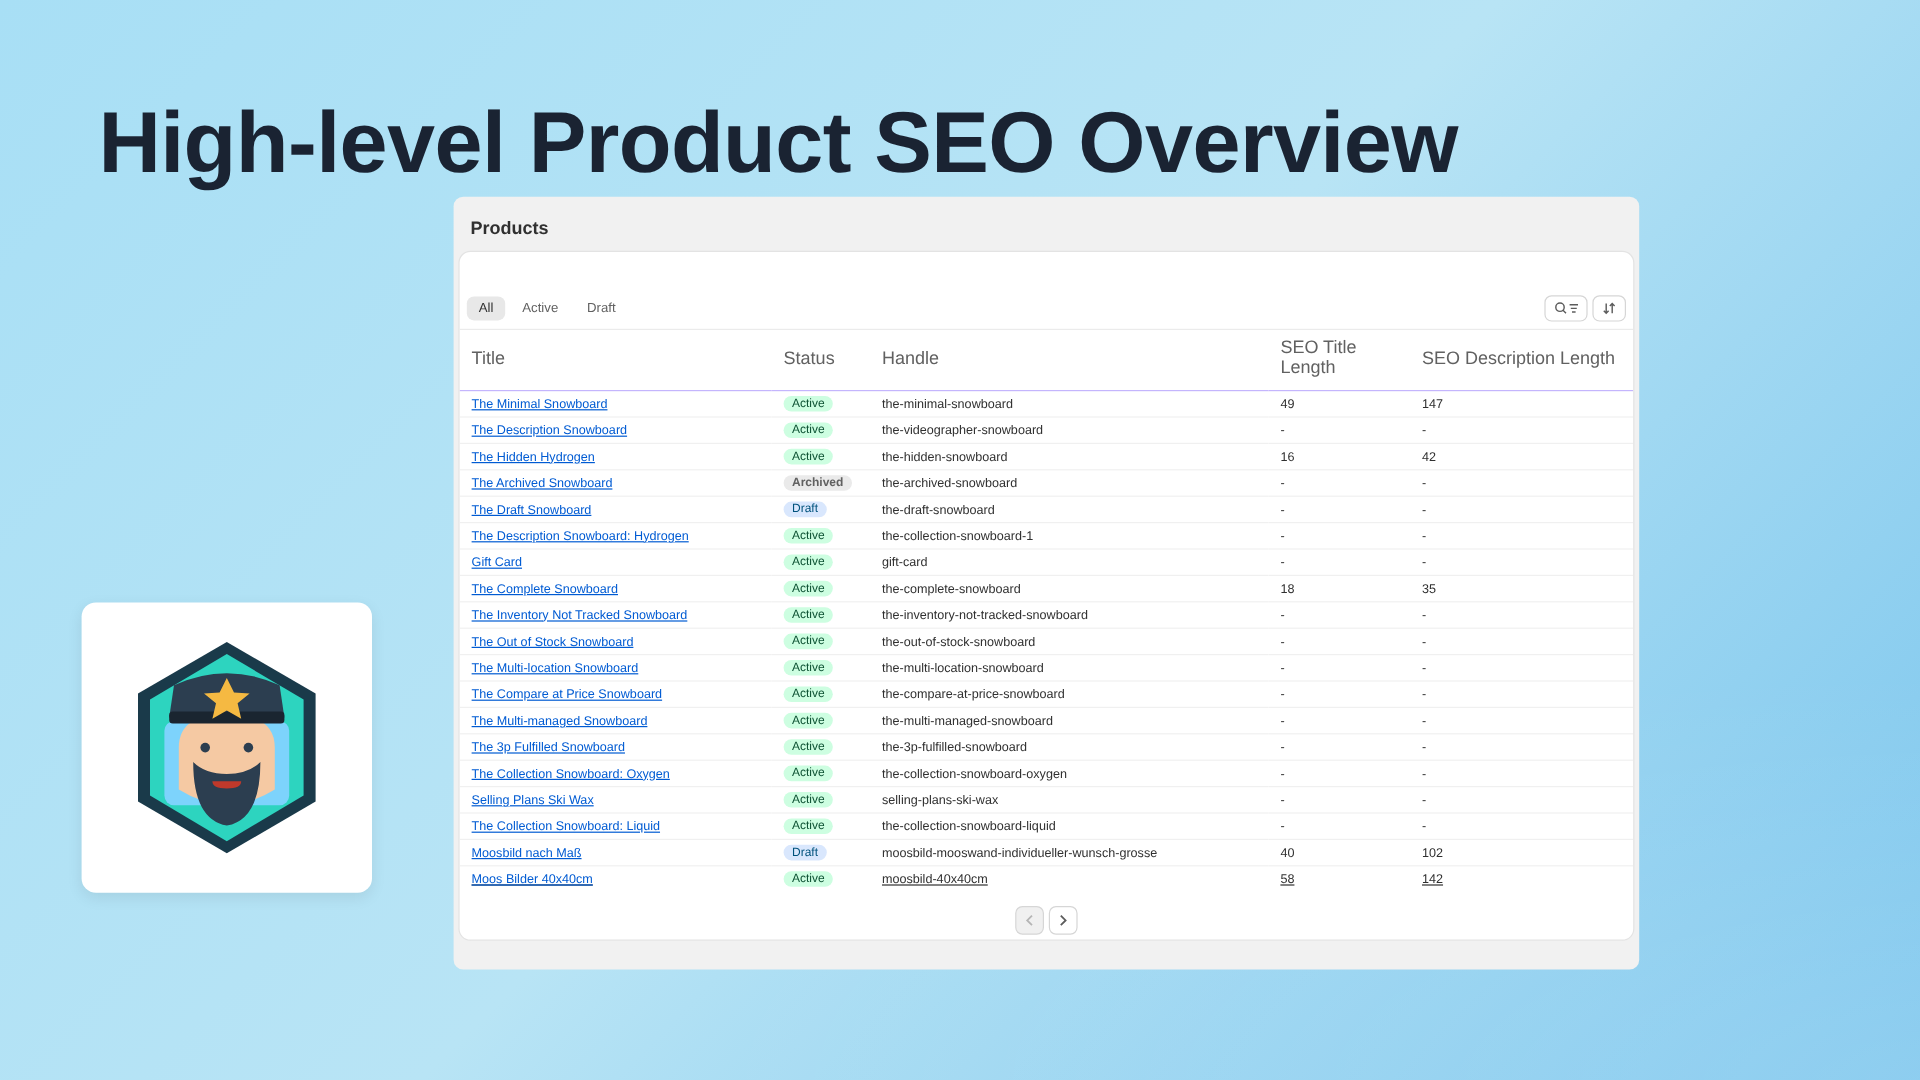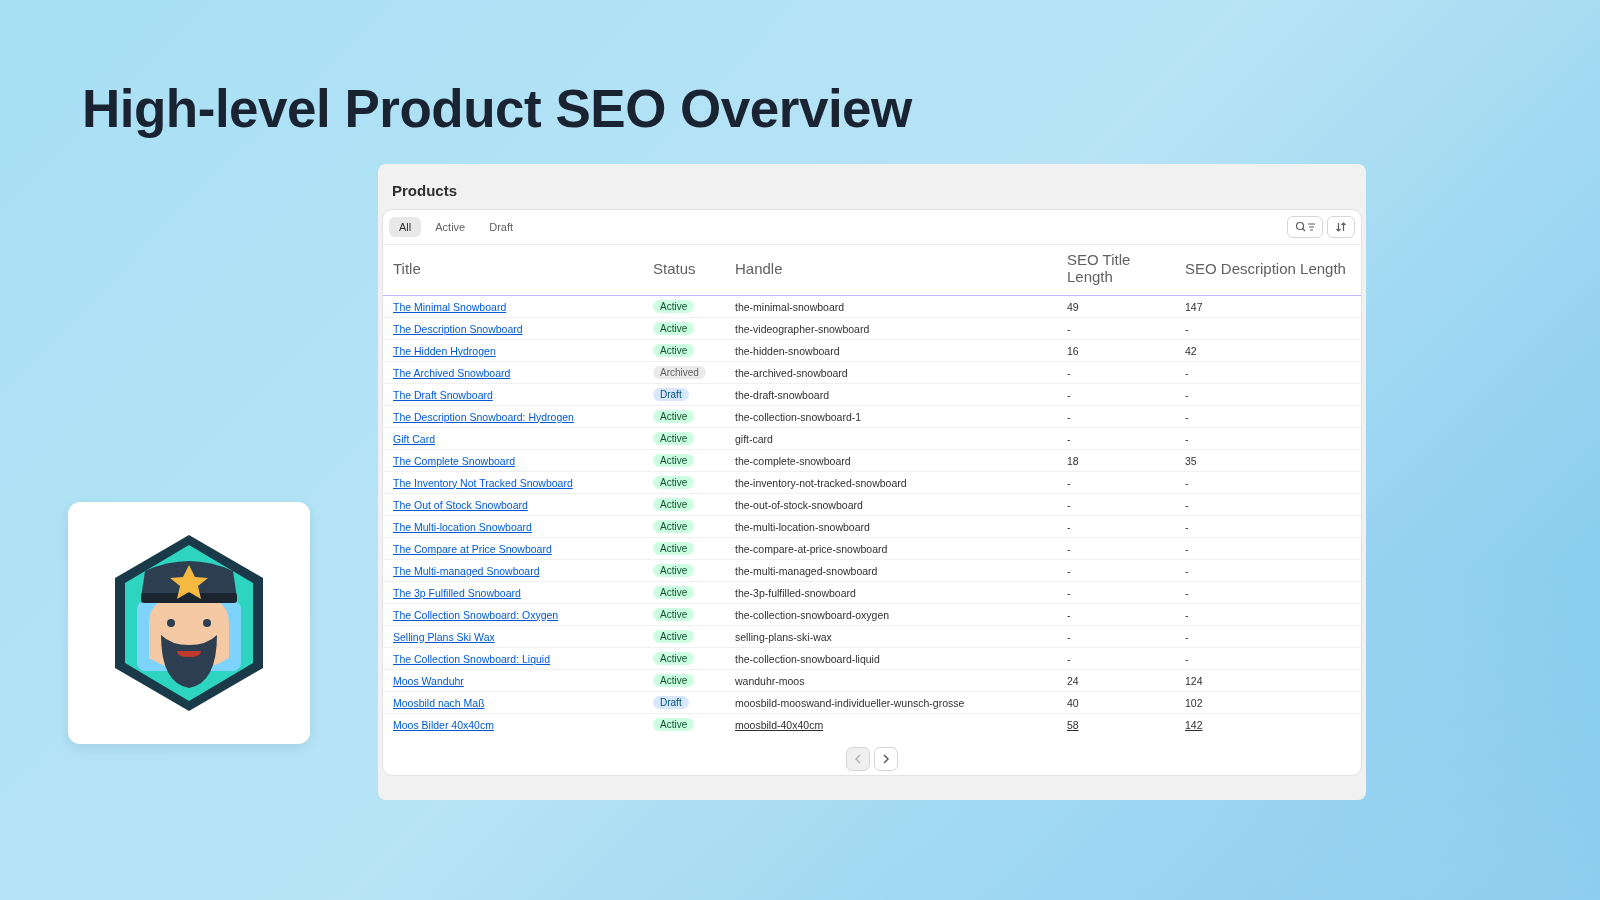--- a/index.html
+++ b/index.html
@@ -17,21 +17,21 @@
   right: 0;
   width: 1200px;
   height: 400px;
   background: radial-gradient(ellipse at bottom right, rgba(255,255,255,0.15) 0%, transparent 60%);
   pointer-events: none;
 }
 .page-title {
   position: absolute;
   top: 78px;
   left: 82px;
-  font-size: 53px;
+  font-size: 72px;
   font-weight: 700;
   color: #1a2332;
   letter-spacing: -0.5px;
 }
 .avatar-card {
   position: absolute;
   top: 502px;
   left: 68px;
   width: 242px;
   height: 242px;
@@ -62,20 +62,21 @@
   background: #fff;
   border-radius: 10px;
   overflow: hidden;
   border: 1px solid #e3e3e3;
 }
 .tabs-row {
   display: flex;
   align-items: center;
   padding: 6px 6px;
   border-bottom: 1px solid #ebebeb;
+  margin-top: 30px;
 }
 .tab {
   font-size: 11px;
   padding: 4px 10px;
   color: #616161;
   border-radius: 6px;
   margin-right: 4px;
   cursor: pointer;
 }
 .tab.active {
@@ -128,21 +129,21 @@
 }
 .badge {
   display: inline-block;
   font-size: 10px;
   padding: 1px 7px;
   border-radius: 7px;
   font-weight: 400;
 }
 .badge.active { background: #cdfee1; color: #0c5132; }
 .badge.draft { background: #d9e7fd; color: #00527c; }
-.badge.archived { background: #eaeaea; color: #616161; }
+.badge.archived { background: #eaeaea; color: #616161; font-weight: bold; }
 .col-title { width: 260px; }
 .col-status { width: 82px; }
 .col-handle { width: 332px; }
 .col-seo-title { width: 118px; }
 .pagination {
   display: flex;
   justify-content: center;
   padding: 12px 0 4px;
   gap: 4px;
 }
@@ -335,27 +336,20 @@
             <td>-</td>
           </tr>
           <tr>
             <td><span class="link">The Collection Snowboard: Liquid</span></td>
             <td><span class="badge active">Active</span></td>
             <td>the-collection-snowboard-liquid</td>
             <td>-</td>
             <td>-</td>
           </tr>
           <tr>
-            <td><span class="link">Moos Wanduhr</span></td>
-            <td><span class="badge active">Active</span></td>
-            <td>wanduhr-moos</td>
-            <td>24</td>
-            <td>124</td>
-          </tr>
-          <tr>
             <td><span class="link">Moosbild nach Maß</span></td>
             <td><span class="badge draft">Draft</span></td>
             <td>moosbild-mooswand-individueller-wunsch-grosse</td>
             <td>40</td>
             <td>102</td>
           </tr>
           <tr>
             <td><span class="link">Moos Bilder 40x40cm</span></td>
             <td><span class="badge active">Active</span></td>
             <td>moosbild-40x40cm</td>

